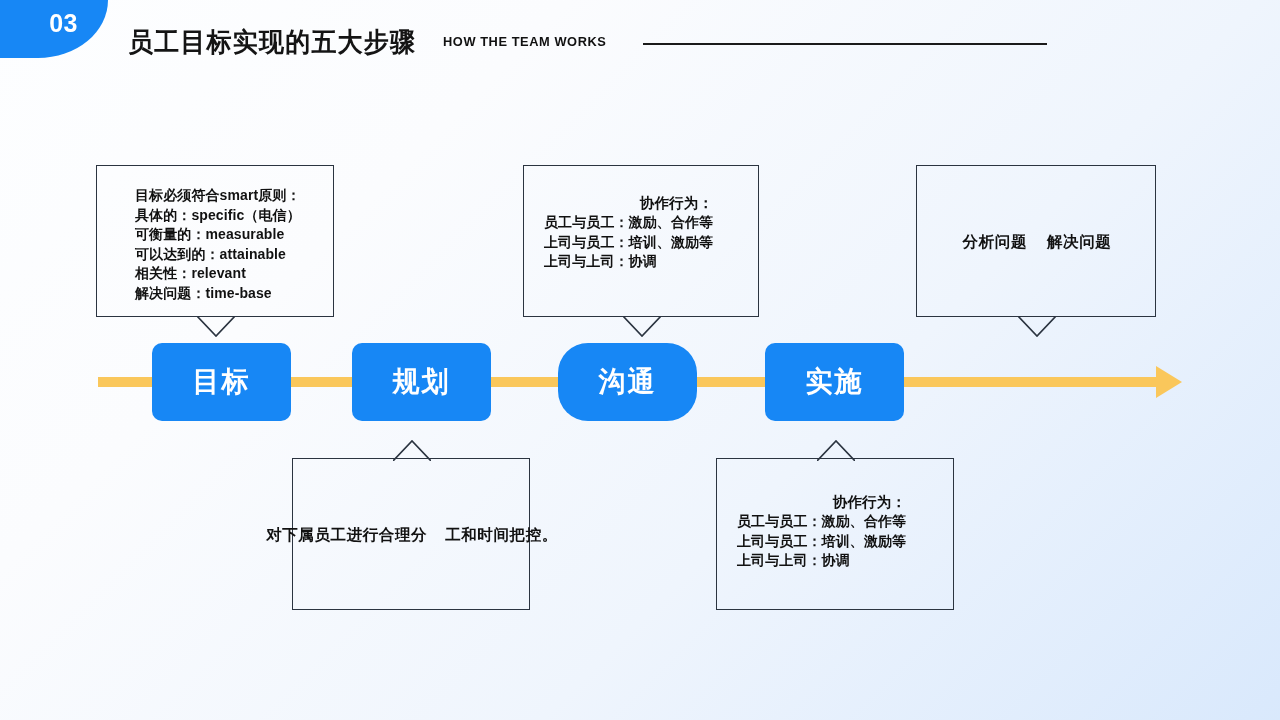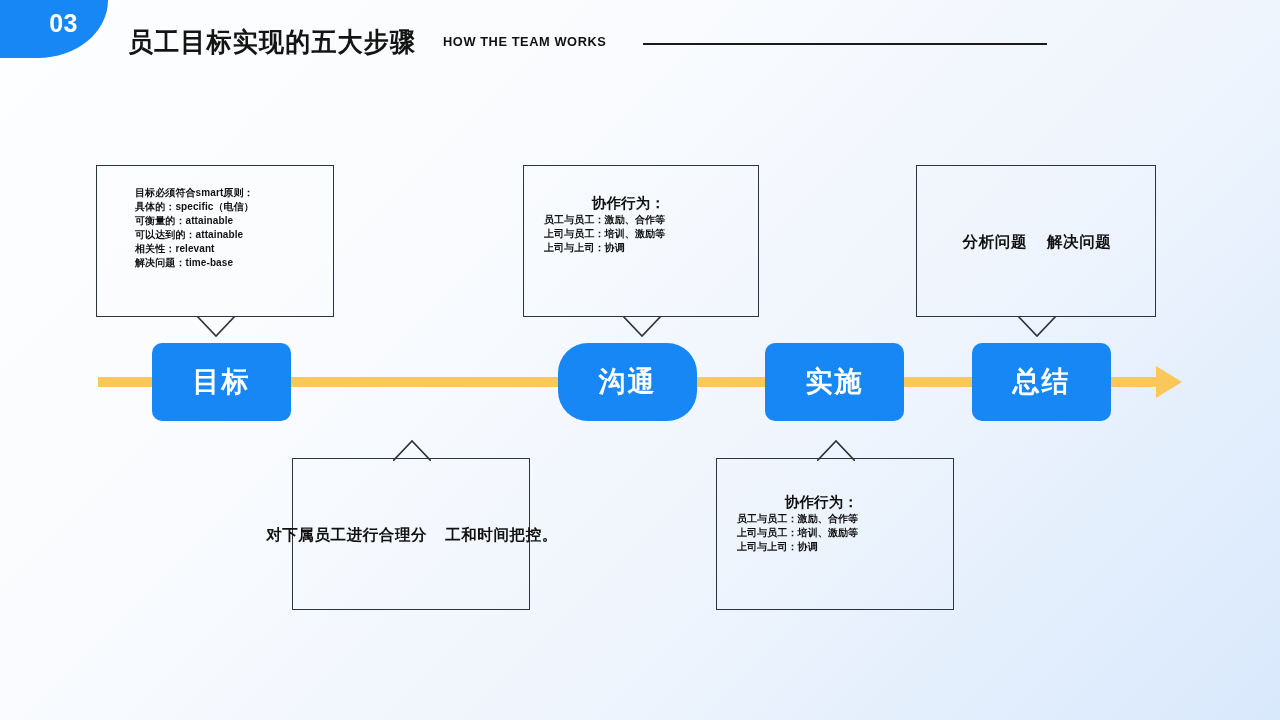--- a/index.html
+++ b/index.html
@@ -143,21 +143,21 @@
   .ct-title {
     font-size: 14.5px;
     font-weight: bold;
     color: #111111;
     line-height: 1.32;
     letter-spacing: 0.2px;
     white-space: nowrap;
     text-align: right;
   }
   .ct-line {
-    font-size: 10px;
+    font-size: 14px;
     font-weight: bold;
     color: #111111;
     line-height: 1.40;
     letter-spacing: 0.1px;
     white-space: nowrap;
   }
   .ct-big {
     font-size: 15.5px;
     font-weight: bold;
     color: #111111;
@@ -206,35 +206,35 @@
   <div class="title-cn">员工目标实现的五大步骤</div>
   <div class="title-en">HOW THE TEAM WORKS</div>
   <div class="title-rule"></div>
 
   <div class="timeline-line"></div>
   <div class="timeline-arrow"></div>
 
   <div class="step step-0">
     <span class="step-label">目标</span>
   </div>
+  <div class="step step-1">
+    <span class="step-label">规划</span>
+  </div>
   <div class="step step-2">
     <span class="step-label">沟通</span>
   </div>
   <div class="step step-3">
     <span class="step-label">实施</span>
   </div>
-  <div class="step step-4">
-    <span class="step-label">总结</span>
-  </div>
 
   <div class="callout box-smart">
     <div class="callout-body body">
       <div class="ct-line">目标必须符合smart原则：</div>
       <div class="ct-line">具体的：specific（电信）</div>
-      <div class="ct-line">可衡量的：attainable</div>
+      <div class="ct-line">可衡量的：measurable</div>
       <div class="ct-line">可以达到的：attainable</div>
       <div class="ct-line">相关性：relevant</div>
       <div class="ct-line">解决问题：time-base</div>
     </div>
     <div class="notch" style="left:100px; bottom:-20px;">
       <svg width="38" height="22" viewBox="0 0 38 22">
         <path d="M0 0 L19 20 L38 0" fill="none" stroke="#2b3440" stroke-width="1.6"></path>
         <rect x="1" y="-3" width="36" height="3" fill="#f6f9fe"></rect>
       </svg>
     </div>

